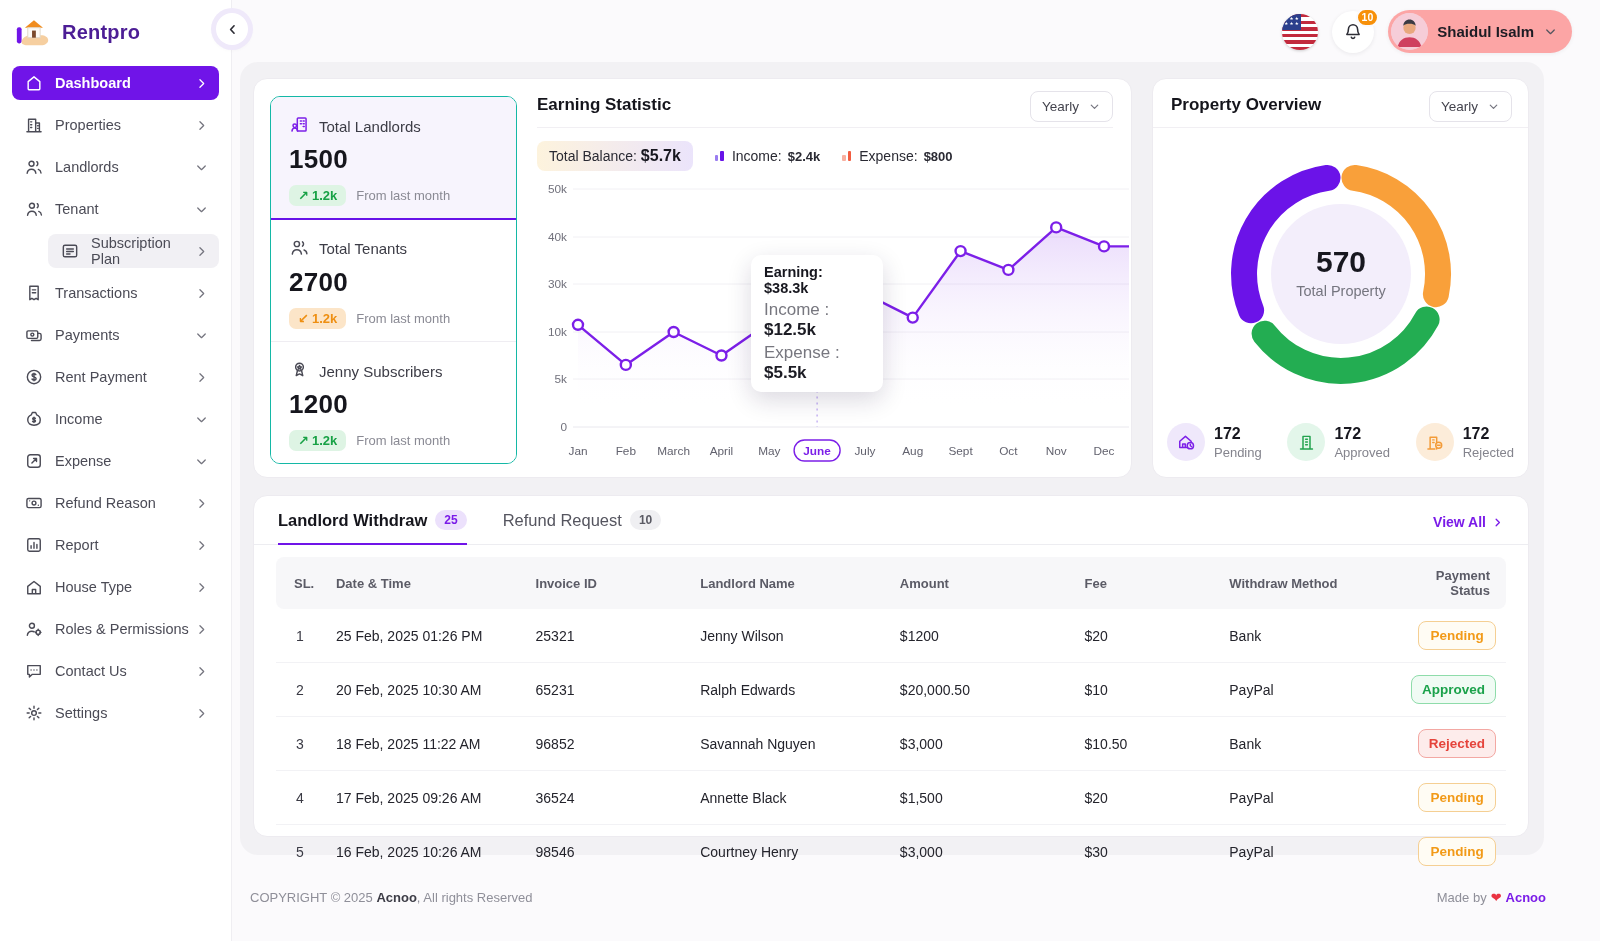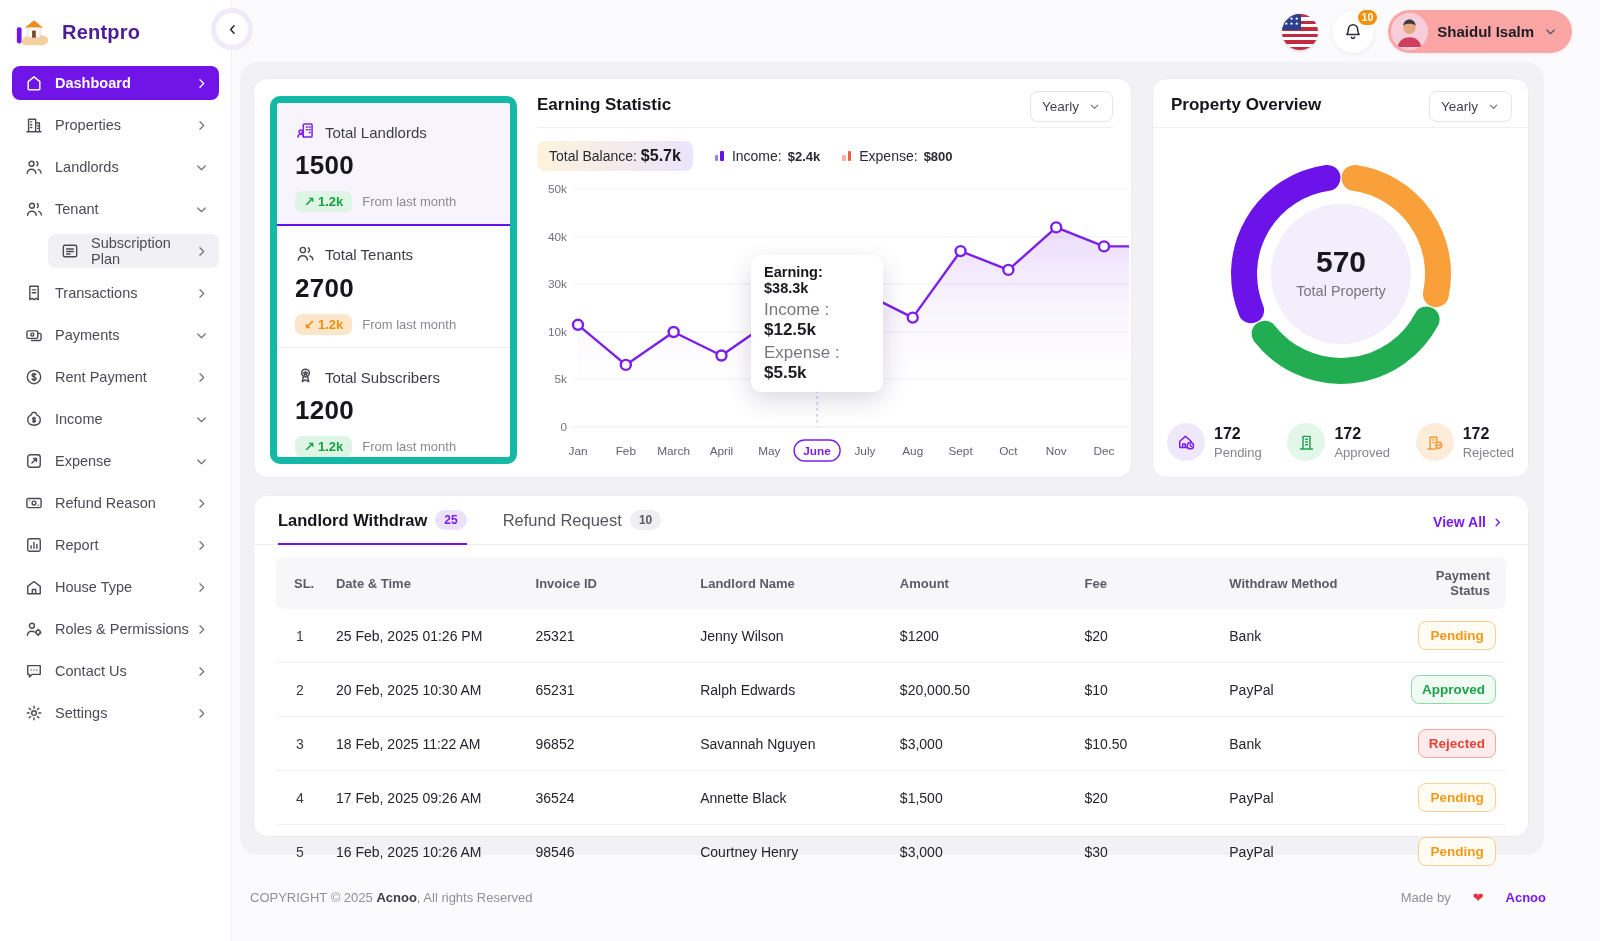--- a/index.html
+++ b/index.html
@@ -50,21 +50,21 @@
   
   .main { position:absolute; left:240px; top:62px; width:1304px; height:793px;
     background:#f2f1f4; border-radius:18px; }
   .card { position:absolute; background:#fff; border-radius:14px; border:1px solid #edebf0; }
   .card1 { left:13px; top:16px; width:879px; height:400px; }
   .card2 { left:912px; top:16px; width:377px; height:400px; }
   .card3 { left:13px; top:433px; width:1276px; height:342px; }
 
   
   .stats-col { position:absolute; left:16px; top:17px; width:247px; height:368px;
-    border:7px solid #14b8a6; border-radius:10px; overflow:hidden; background:#fff; }
+    border:1px solid #14b8a6; border-radius:10px; overflow:hidden; background:#fff; }
   .stat-cell { height:122.6px; padding:17px 18px; border-bottom:1px solid #efedf2; background:#fff; }
   .stat-cell.accent { background:#f7f4fd; border-bottom:2px solid #6712e8; }
   .stat-cell:last-child { border-bottom:none; }
   .st-title { display:flex; align-items:center; gap:9px; font-size:15px; color:#3c3c46; }
   .st-title svg { width:21px; height:21px; }
   .st-value { font-size:26px; font-weight:800; color:#16161d; margin-top:6px; letter-spacing:.3px; }
   .st-bottom { display:flex; align-items:center; margin-top:10px; }
   .tb { display:inline-flex; align-items:center; gap:3px; padding:3px 9px; border-radius:7px;
     font-size:13px; font-weight:700; }
   .tb.up { background:#def4e4; color:#17a145; }
@@ -134,21 +134,21 @@
   .st { display:inline-block; min-width:78px; text-align:center; padding:6px 10px; border-radius:8px;
     font-size:13.5px; font-weight:600; }
   .st.pending { color:#f29a18; border:1px solid #f5cf93; background:#fffcf4; }
   .st.approved { color:#1ba24b; border:1px solid #8edcaa; background:#f0fbf4; }
   .st.rejected { color:#e5443c; border:1px solid #f3a8a3; background:#fdeceb; }
 
   
   .footer { position:absolute; left:250px; right:54px; bottom:36px; display:flex;
     justify-content:space-between; font-size:13px; color:#8f8f99; }
   .footer b.dark { color:#3c3c46; }
-  .made { display:flex; align-items:center; gap:22px; }
+  .made { display:flex; align-items:center; gap:4px; }
   .heart { color:#ea3342; }
   .made b { color:#7a1be8; }
 </style>
 </head>
 <body>
 
 <div class="sidebar">
   <div class="logo">
     <span class="logo-mark">
       <svg viewBox="0 0 40 40">
@@ -462,21 +462,21 @@
             </span>
             <span class="st-note">From last month</span>
           </div>
         </div>
         <div class="stat-cell">
           <div class="st-title">
             <span><svg viewBox="0 0 24 24" fill="none" stroke="#4b4b56" stroke-width="1.7" stroke-linecap="round" stroke-linejoin="round">
                 <circle cx="12" cy="9.2" r="4.4"></circle>
                 <path d="M9.7 13 8.3 19l3.7-1.9L15.7 19 14.3 13M12 7.4l.7 1.4 1.5.2-1.1 1.1.3 1.5-1.4-.7-1.4.7.3-1.5-1.1-1.1 1.5-.2Z"></path>
               </svg></span>
-            <span>Total Subscribers</span>
+            <span>Jenny Subscribers</span>
           </div>
           <div class="st-value">1200</div>
           <div class="st-bottom">
             <span class="tb up">
               <span>↗</span>
               <span>1.2k</span>
             </span>
             <span class="st-note">From last month</span>
           </div>
         </div>

